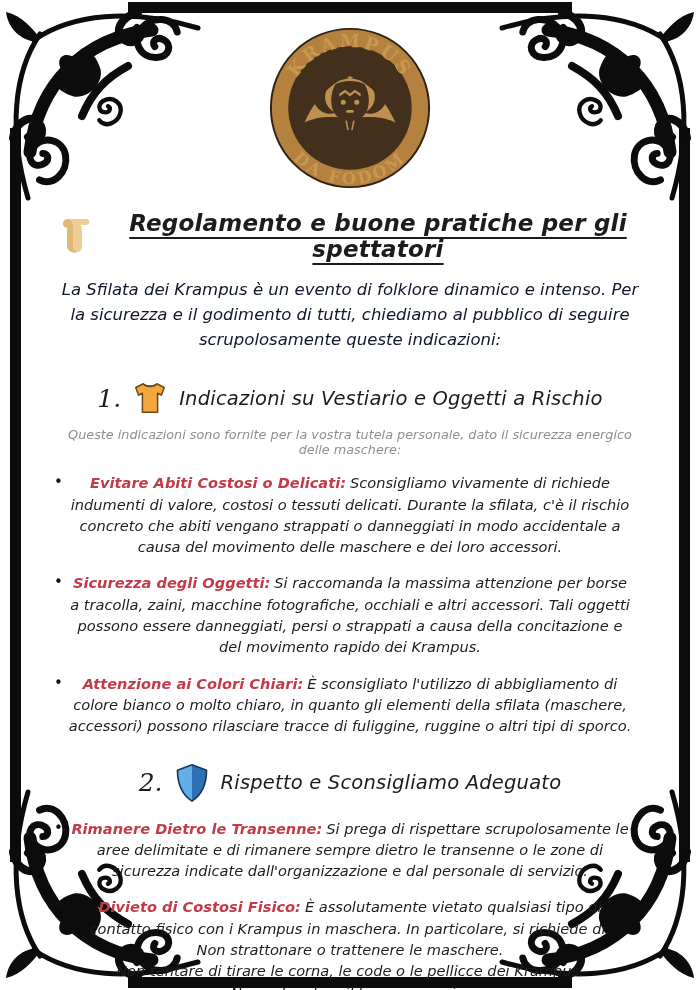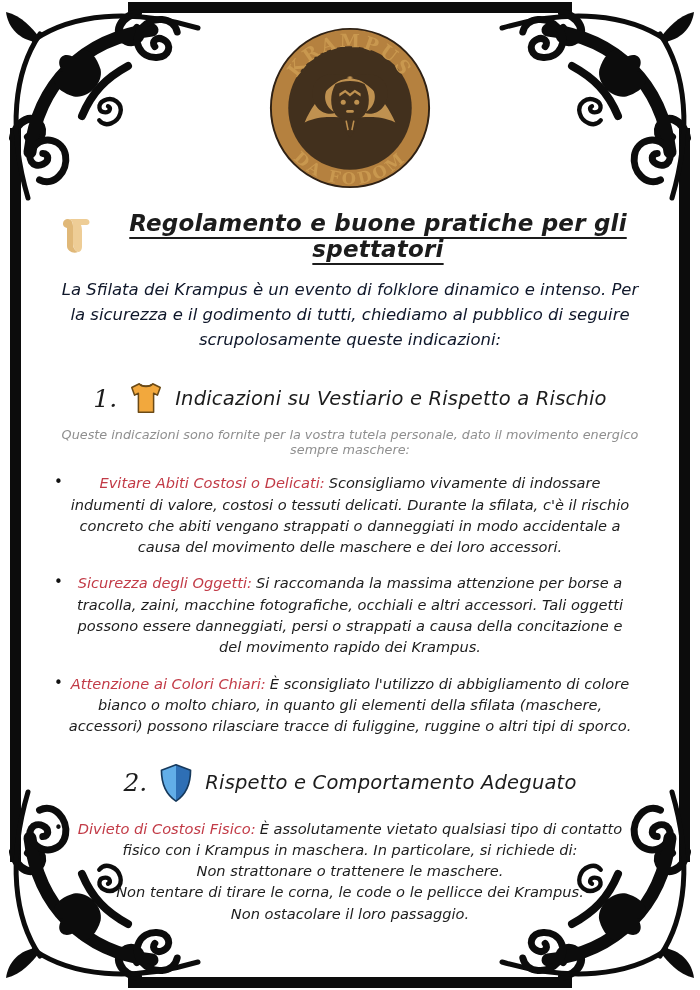--- a/index.html
+++ b/index.html
@@ -26,21 +26,21 @@
   .section-heading { display:flex; align-items:center; justify-content:center; gap:10px; }
   .section-number { font-family:"DejaVu Serif", serif; font-style:italic; font-size:25px; color:#1c1c1c; }
   .icon-svg { width:38px; height:40px; flex:0 0 auto; }
   .section-title { font-size:19.5px; font-style:italic; color:#1c1c1c; letter-spacing:.2px; }
   .section-subtext { margin-top:9px; font-size:12.8px; font-style:italic; color:#8f8f8f; }
 
   .bullets { margin-top:4px; }
   .bullet { position:relative; margin:15px 0 0; padding:0 10px; font-size:14.6px; font-style:italic;
             color:#1d1d1d; line-height:1.46; }
   .bullet::before { content:"\2022"; position:absolute; left:-4px; top:0; color:#111; font-size:15px; }
-  .bullet-lead { font-weight:400; color:#c23b47; margin-right:4px; }
+  .bullet-lead { font-weight:700; color:#c23b47; margin-right:4px; }
   .bullet-text { white-space:pre-line; }
 </style>
 </head>
 <body>
 
 <svg class="frame" viewBox="0 0 700 990" aria-hidden="true">
   <defs>
     <path id="curl" d="M 24,-4 C 26,-20 6,-28 -8,-20 C -22,-12 -20,8 -4,13 C 8,17 16,6 8,-2 C 3,-7 -4,-4 -2,2" fill="none" stroke="#0c0c0c" stroke-width="7" stroke-linecap="round"></path>
     <g id="corner">
       <rect x="128" y="2" width="72" height="11" fill="#0c0c0c"></rect>
@@ -110,47 +110,50 @@
 
   <p class="intro">La Sfilata dei Krampus è un evento di folklore dinamico e intenso. Per la sicurezza e il godimento di tutti, chiediamo al pubblico di seguire scrupolosamente queste indicazioni:</p>
 
   <div class="section">
     <div class="section-heading">
       <span class="section-number">1.</span>
       <svg class="icon-svg" viewBox="0 0 40 40">
         <path d="M13 5 L5 9 L8 17 L12 15 L12 35 L28 35 L28 15 L32 17 L35 9 L27 5 C25 9 15 9 13 5 Z" fill="#f2a83d" stroke="#6b4a16" stroke-width="1.6" stroke-linejoin="round"></path>
         <path d="M14 5.5 C16 8 24 8 26 5.5" fill="none" stroke="#6b4a16" stroke-width="1.4"></path>
       </svg>
-      <span class="section-title">Indicazioni su Vestiario e Rispetto a Rischio</span>
+      <span class="section-title">Indicazioni su Vestiario e Oggetti a Rischio</span>
     </div>
-    <p class="section-subtext">Queste indicazioni sono fornite per la vostra tutela personale, dato il movimento energico sempre maschere:</p>
+    <p class="section-subtext">Queste indicazioni sono fornite per la vostra tutela personale, dato il sicurezza energico delle maschere:</p>
     <div class="bullets">
       <p class="bullet">
-        <span class="bullet-lead">Evitare Abiti Costosi o Delicati:</span><span class="bullet-text">Sconsigliamo vivamente di indossare indumenti di valore, costosi o tessuti delicati. Durante la sfilata, c'è il rischio concreto che abiti vengano strappati o danneggiati in modo accidentale a causa del movimento delle maschere e dei loro accessori.</span>
+        <span class="bullet-lead">Evitare Abiti Costosi o Delicati:</span><span class="bullet-text">Sconsigliamo vivamente di richiede indumenti di valore, costosi o tessuti delicati. Durante la sfilata, c'è il rischio concreto che abiti vengano strappati o danneggiati in modo accidentale a causa del movimento delle maschere e dei loro accessori.</span>
       </p>
       <p class="bullet">
         <span class="bullet-lead">Sicurezza degli Oggetti:</span><span class="bullet-text">Si raccomanda la massima attenzione per borse a tracolla, zaini, macchine fotografiche, occhiali e altri accessori. Tali oggetti possono essere danneggiati, persi o strappati a causa della concitazione e del movimento rapido dei Krampus.</span>
       </p>
       <p class="bullet">
         <span class="bullet-lead">Attenzione ai Colori Chiari:</span><span class="bullet-text">È sconsigliato l'utilizzo di abbigliamento di colore bianco o molto chiaro, in quanto gli elementi della sfilata (maschere, accessori) possono rilasciare tracce di fuliggine, ruggine o altri tipi di sporco.</span>
       </p>
     </div>
   </div>
 
   <div class="section">
     <div class="section-heading">
       <span class="section-number">2.</span>
       <svg class="icon-svg" viewBox="0 0 40 44">
         <path d="M20 2 L4 8 C4 22 8 34 20 42 Z" fill="#62aee8"></path>
         <path d="M20 2 L36 8 C36 22 32 34 20 42 Z" fill="#2e6fb5"></path>
         <path d="M20 2 L36 8 C36 22 32 34 20 42 C8 34 4 22 4 8 Z" fill="none" stroke="#16395c" stroke-width="1.8" stroke-linejoin="round"></path>
       </svg>
-      <span class="section-title">Rispetto e Comportamento Adeguato</span>
+      <span class="section-title">Rispetto e Sconsigliamo Adeguato</span>
     </div>
     <div class="bullets">
+      <p class="bullet">
+        <span class="bullet-lead">Rimanere Dietro le Transenne:</span><span class="bullet-text">Si prega di rispettare scrupolosamente le aree delimitate e di rimanere sempre dietro le transenne o le zone di sicurezza indicate dall'organizzazione e dal personale di servizio.</span>
+      </p>
       <p class="bullet">
         <span class="bullet-lead">Divieto di Costosi Fisico:</span><span class="bullet-text">È assolutamente vietato qualsiasi tipo di contatto fisico con i Krampus in maschera. In particolare, si richiede di:
 Non strattonare o trattenere le maschere.
 Non tentare di tirare le corna, le code o le pellicce dei Krampus.
 Non ostacolare il loro passaggio.</span>
       </p>
 
     </div>
   </div>
 

